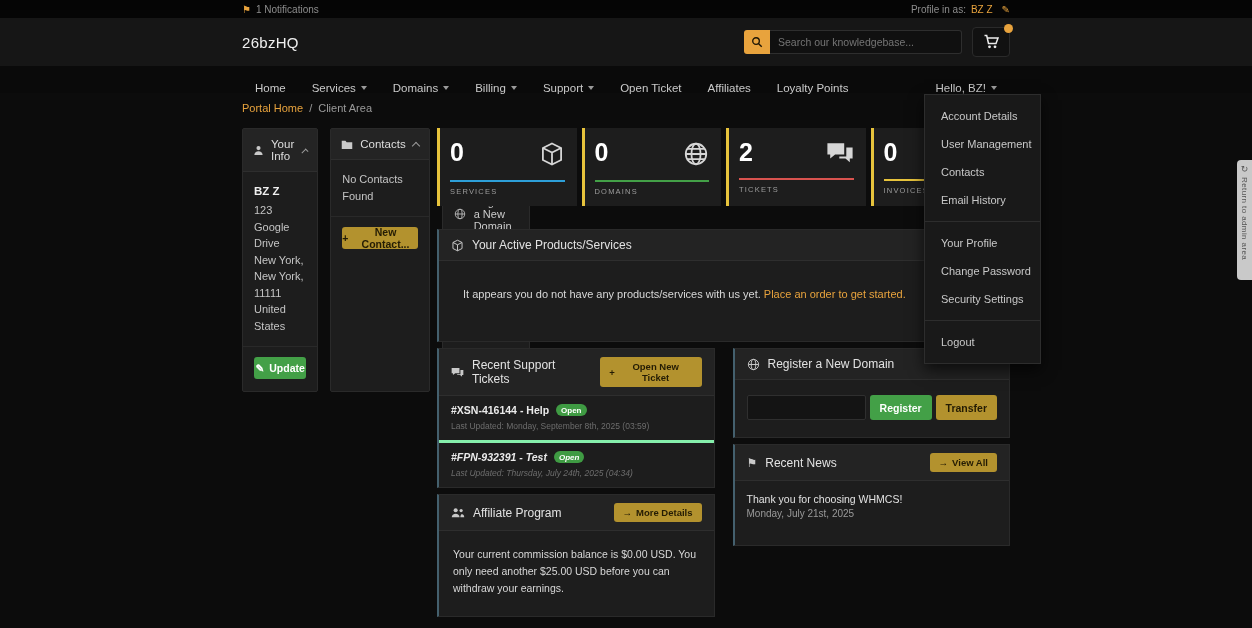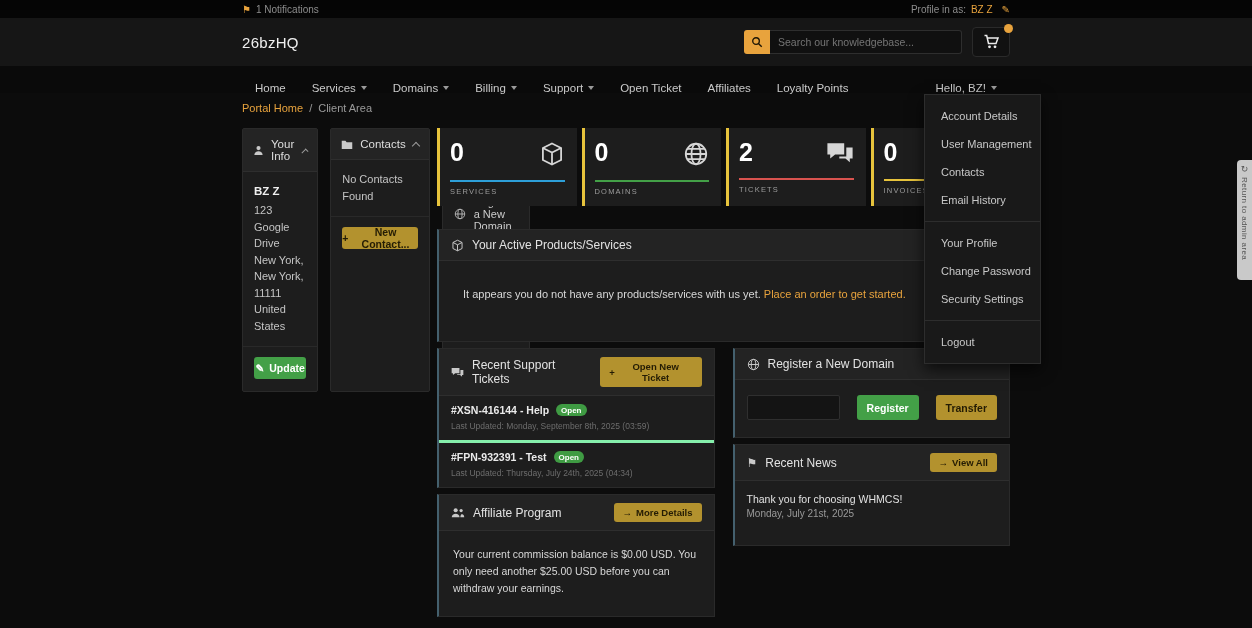--- a/index.html
+++ b/index.html
@@ -69,26 +69,26 @@
   .mpanel-h { display:flex; align-items:center; gap:8px; background:#232323; border-bottom:1px solid #2e2e2e; padding:8px 12px; font-size:12px; color:#e2e2e2; }
   .mpanel-h .ic { color:#c9c9c9; display:flex; }
   .hbtn { margin-left:auto; display:flex; align-items:center; gap:4px; border:none; border-radius:3px; font-size:9.5px; font-weight:700; padding:4px 9px; cursor:pointer; font-family:inherit; }
   .active-body { padding:27px 24px; font-size:11px; color:#d8d8d8; min-height:80px; }
   .order-link { color:#e8a33d; cursor:pointer; }
 
   .cols { display:flex; gap:18px; align-items:flex-start; }
   .col { flex:1; min-width:0; }
 
   .ticket { padding:8px 12px 9px; border-bottom:3px solid #86efac; cursor:pointer; }
-  .ticket:last-child { border-bottom:none; }
+  .ticket:last-child { border-bottom:none;font-style:italic; }
   .ticket-id { font-size:10.5px; font-weight:700; color:#eaeaea; display:flex; gap:7px; align-items:center; }
   .badge-open { background:#3f9b43; color:#fff; font-size:8px; padding:1.5px 5px; border-radius:6px; font-weight:700; }
   .ticket-upd { font-size:8.5px; color:#6d6d6d; margin-top:5px; }
 
-  .domain-form { padding:15px 12px 17px; display:flex; gap:17px; }
+  .domain-form { padding:15px 12px 17px; display:flex; gap:4px; }
   .domain-input { flex:1; min-width:0; height:25px; background:#141414; border:1px solid #2f2f2f; border-radius:2px; color:#ccc; padding:0 7px; font-size:11px; outline:none; font-family:inherit; }
   .btn-sm { border:none; border-radius:3px; font-size:10.5px; font-weight:700; padding:0 10px; height:25px; cursor:pointer; font-family:inherit; }
 
   .news-body { padding:12px 12px 26px; }
   .news-title { font-size:10.5px; color:#e2e2e2; cursor:pointer; }
   .news-date { font-size:10px; color:#9a9a9a; margin-top:3px; }
 
   .aff-body { padding:15px 14px 20px; font-size:10.5px; line-height:1.6; color:#d8d8d8; }
 
   

